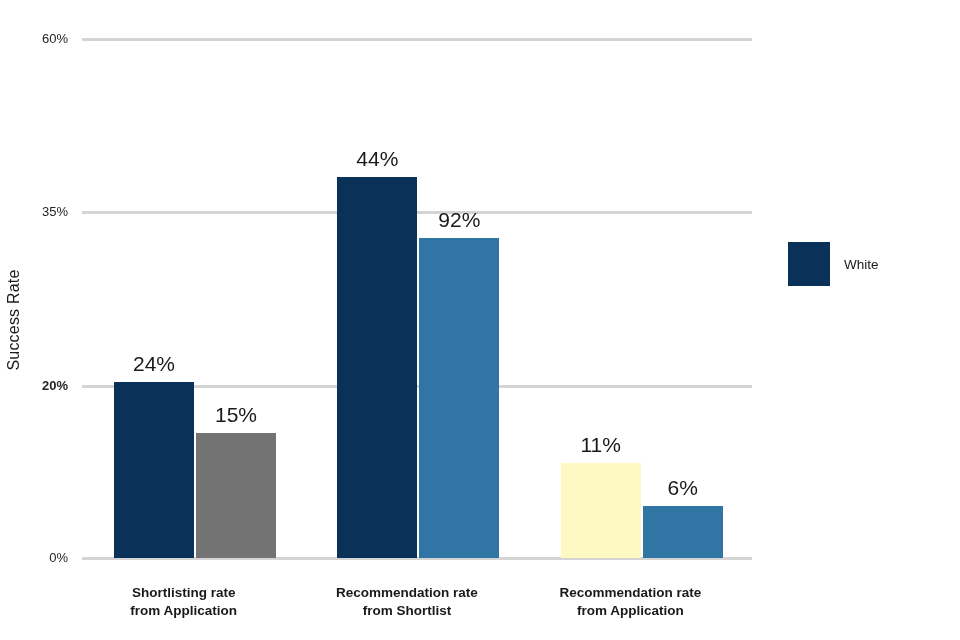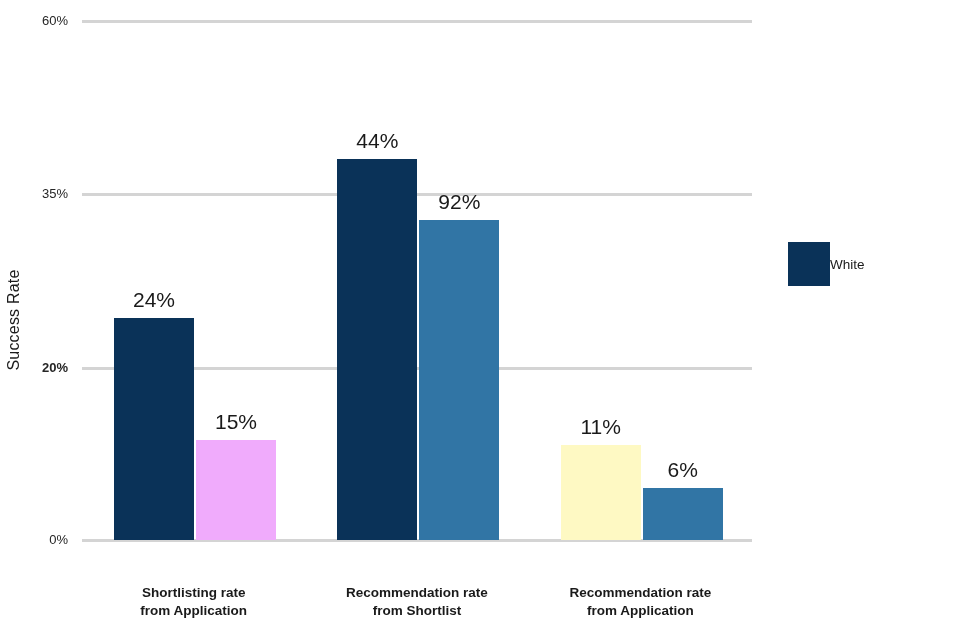--- a/index.html
+++ b/index.html
@@ -38,21 +38,21 @@
     white-space: nowrap;
     font-size: 16px;
     color: #1a1a1a;
     letter-spacing: 0.2px;
   }
 
   
   .plot {
     position: absolute;
     left: 82px;
-    top: 20px;
+    top: 38px;
     width: 670px;
     height: 520px;
   }
 
   .gridline {
     position: absolute;
     left: 0;
     width: 100%;
     height: 3px;
     background: #d4d4d4;
@@ -98,21 +98,21 @@
     bottom: 100%;
     margin-bottom: 6px;
     font-size: 21px;
     color: #1a1a1a;
     white-space: nowrap;
   }
 
   
   .cat-labels {
     position: absolute;
-    left: 82px;
+    left: 72px;
     top: 562px;
     width: 670px;
     height: 60px;
     display: flex;
   }
   .cat-label {
     flex: 1 1 0;
     text-align: center;
     font-size: 13.5px;
     font-weight: bold;
@@ -131,21 +131,21 @@
     display: flex;
     align-items: center;
     height: 44px;
   }
   .legend-swatch {
     width: 42px;
     height: 44px;
     flex: none;
   }
   .legend-text {
-    margin-left: 0;
+    margin-left: 14px;
     font-size: 13.5px;
     color: #1a1a1a;
     white-space: nowrap;
   }
 </style>
 </head>
 <body>
 
 <div id="chart-root">
 
@@ -164,24 +164,24 @@
     <div class="gridline" style="top:346.67px;font-weight:bold;">
       <span class="tick-label">20%</span>
     </div>
     <div class="gridline" style="top:519px;">
       <span class="tick-label">0%</span>
     </div>
 
     <div class="groups">
 
       <div class="group">
-        <div class="bar s0" style="height: 222px; background: rgb(10, 50, 88);">
+        <div class="bar s0" style="height: 176px; background: rgb(10, 50, 88);">
           <span class="bar-label">24%</span>
         </div>
-        <div class="bar s1" style="height: 100px; background: #f0abfc;">
+        <div class="bar s1" style="height: 125px; background: #737373;">
           <span class="bar-label">15%</span>
         </div>
       </div>
 
       <div class="group">
         <div class="bar s0" style="height: 380.6px; background: rgb(10, 50, 88);">
           <span class="bar-label">44%</span>
         </div>
         <div class="bar s1" style="height: 320.05px; background: rgb(49, 117, 165);">
           <span class="bar-label">92%</span>

